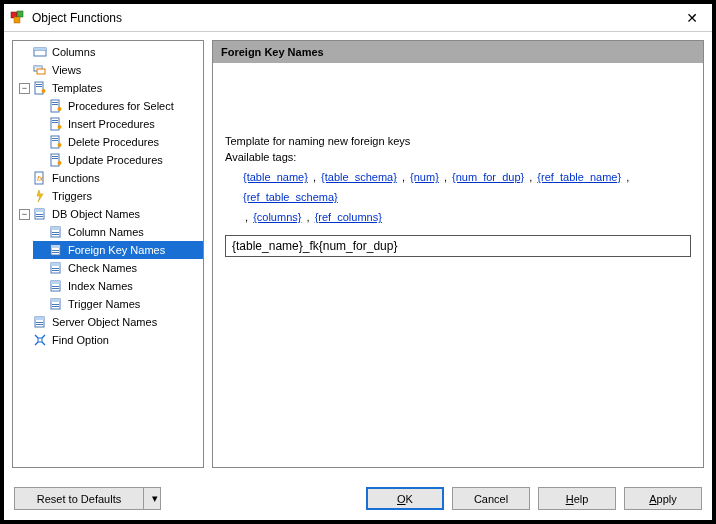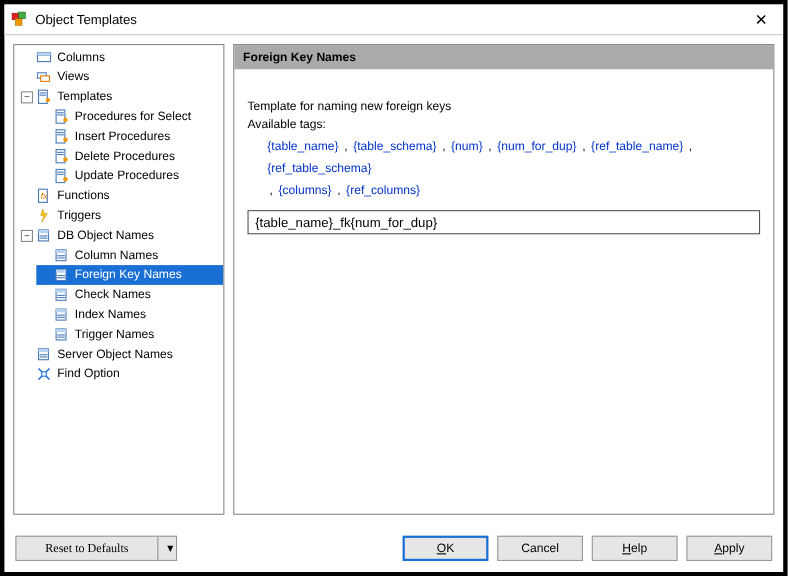--- a/index.html
+++ b/index.html
@@ -51,24 +51,24 @@
   }
   .panel-header {
     background: #aaa;
     height: 22px;
     line-height: 22px;
     padding-left: 8px;
     font-weight: bold;
     font-size: 11px;
     color: #000;
   }
-  .panel-body { padding: 24px 12px; }
+  .panel-body { padding: 24px 12px; margin-top: 44px; }
   .desc-line { margin: 4px 0; font-size: 11px; }
   .tags-line { margin: 4px 0 8px 18px; line-height: 20px; }
-  .tag-link { color: #0033cc; cursor: default; }
+  .tag-link { color: #0033cc; text-decoration: underline; cursor: default; }
   .tag-sep { margin: 0 2px; }
   .template-input {
     width: 100%;
     height: 22px;
     border: 1px solid #555;
     padding: 2px 6px;
     font-family: inherit;
     font-size: 12px;
   }
   .bottom-bar {
@@ -129,21 +129,21 @@
 <body>
 
 <div class="titlebar">
   <span class="app-icon">
     <svg viewBox="0 0 16 16" width="16" height="16">
       <rect x="1" y="2" width="6" height="6" fill="#d22" stroke="#800" stroke-width="0.5"></rect>
       <rect x="7" y="1" width="6" height="6" fill="#4a4" stroke="#060" stroke-width="0.5"></rect>
       <rect x="4" y="7" width="6" height="6" fill="#e90" stroke="#a60" stroke-width="0.5"></rect>
     </svg>
   </span>
-  <span class="title">Object Templates</span>
+  <span class="title">Object Functions</span>
   <span class="close">✕</span>
 </div>
 
 <div class="content">
 
   <div class="tree-panel">
     <ul class="tree">
 
       <li>
         <div class="row">
@@ -412,21 +412,21 @@
         <span class="tag-sep">,</span>
         <span class="tag-link">{ref_columns}</span>
       </div>
       <input type="text" class="template-input" value="{table_name}_fk{num_for_dup}" style="">
     </div>
   </div>
 </div>
 
 <div class="bottom-bar">
   <div class="dropbtn-group">
-    <button class="btn" style="min-width:130px;font-family:Liberation Serif, serif;">Reset to Defaults</button>
+    <button class="btn" style="min-width:130px;">Reset to Defaults</button>
     <button class="btn dropbtn-arrow"><span>▾</span></button>
   </div>
   <div class="spacer"></div>
   <button class="btn default"><u>O</u><span>K</span></button>
   <button class="btn">Cancel</button>
   <button class="btn"><u>H</u><span>elp</span></button>
   <button class="btn"><u>A</u><span>pply</span></button>
 </div>
 
 </body></html>

